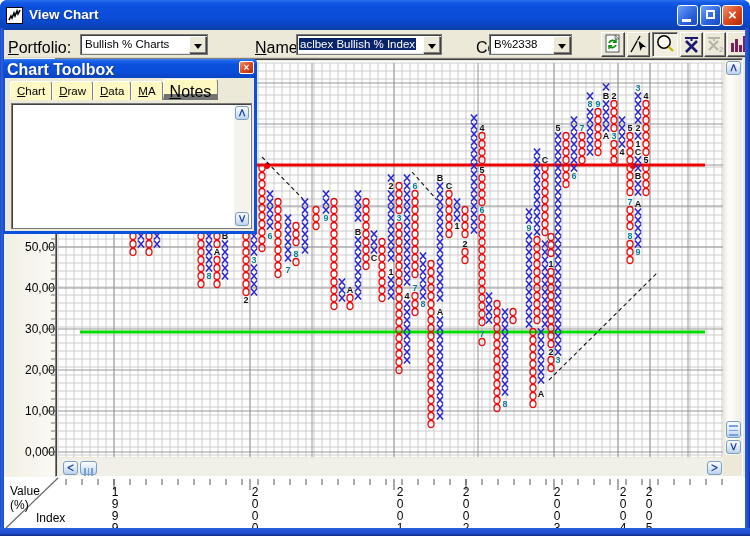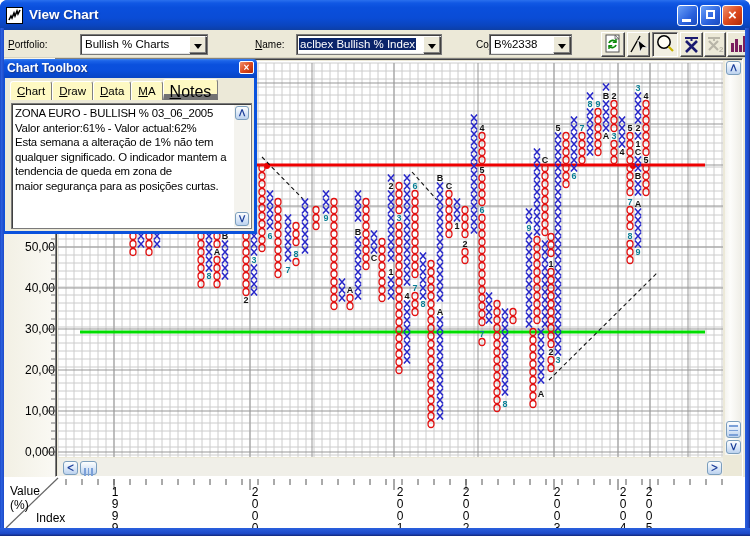--- a/index.html
+++ b/index.html
@@ -9,21 +9,21 @@
 .winborder-r{position:absolute;right:0;top:28px;bottom:0;width:5px;background:linear-gradient(90deg,#2a60de,#1d49c8 70%,#16308d)}
 .winborder-b{position:absolute;left:0;bottom:0;right:0;height:8px;background:linear-gradient(180deg,#2a60de,#1d49c8 70%,#12277a)}
 .titlebar{position:absolute;left:0;top:0;width:750px;height:30px;border-radius:7px 7px 0 0;
  background:linear-gradient(180deg,#2a70ee 0%,#1158e4 10%,#0a4fdc 25%,#0a4cd6 60%,#0a45bf 85%,#0c3fa6 100%)}
 .titlebar .ico{position:absolute;left:6px;top:7px;width:17px;height:17px;background:#fff;border:1px solid #000}
 .titlebar .txt{position:absolute;left:29px;top:7px;color:#fff;font-size:13.5px;font-weight:bold;text-shadow:1px 1px 1px #1a3a8a}
 .tbtn{position:absolute;top:5px;width:21px;height:21px;border-radius:3px;border:1px solid #fff;
  background:linear-gradient(135deg,#6ba1f8,#2a61dd 60%,#1b4cc0);color:#fff;text-align:center;line-height:19px;font-size:12px;font-weight:bold}
 .tbtn.close{background:linear-gradient(135deg,#f0926f,#dd4a1f 50%,#b22b08)}
 .toolbar{position:absolute;left:3px;top:30px;width:744px;height:28px;background:#ece9d8;border-bottom:1px solid #d8d4c0}
-.lbl{position:absolute;top:9px;font-size:10px;color:#000}
+.lbl{position:absolute;top:9px;font-size:16px;color:#000}
 .combo{position:absolute;top:4px;height:21px;background:#fff;border:1px solid #7a7a7a;
  box-shadow:inset 1px 1px 0 #404040,inset -1px -1px 0 #e6e6e6;font-size:11.5px}
 .combo .t{position:absolute;left:4px;top:3px;white-space:nowrap}
 .combo .btn{position:absolute;right:1px;top:1px;bottom:1px;width:17px;background:#ece9d8;
  border:1px solid #fff;border-right-color:#808080;border-bottom-color:#808080;box-shadow:1px 1px 0 #404040}
 .combo .btn:after{content:"";position:absolute;left:4px;top:7px;border:4px solid transparent;border-top:5px solid #000}
 .tbbtn{position:absolute;top:2px;width:24px;height:25px;background:#ece9d8}
 .chartframe{position:absolute;left:55px;top:58px;width:688px;height:419px;background:#ece9d8;
  border:1px solid #808080;border-right-color:#fff;border-bottom-color:#fff;box-shadow:inset 1px 1px 0 #404040}
 .plot{position:absolute;left:58px;top:61px;width:665px;height:396px;background:#fff}
@@ -1019,32 +1019,31 @@
 <div class="year" style="left:110px">1<br>9<br>9<br>9</div>
 <div class="year" style="left:250px">2<br>0<br>0<br>0</div>
 <div class="year" style="left:395px">2<br>0<br>0<br>1</div>
 <div class="year" style="left:461px">2<br>0<br>0<br>2</div>
 <div class="year" style="left:552px">2<br>0<br>0<br>3</div>
 <div class="year" style="left:618px">2<br>0<br>0<br>4</div>
 <div class="year" style="left:644px">2<br>0<br>0<br>5</div>
 
 <div style="position:absolute;left:2px;top:78px;width:255px;height:156px;background:#ece9d8;border:3px solid #0a52dd;border-top:none;border-radius:0 0 2px 2px">
  <div style="position:absolute;left:-3px;top:-19px;width:255px;height:19px;border-radius:4px 4px 0 0;background:linear-gradient(180deg,#3a80f0,#1b63e8 10%,#0a50dd 30%,#0a4fdc 60%,#0845c4 100%);">
-   <span style="position:absolute;left:5px;top:2px;color:#fff;font-weight:bold;font-size:12px;text-shadow:1px 1px 1px #1a3a8a">Chart Toolbox</span>
+   <span style="position:absolute;left:5px;top:2px;color:#fff;font-weight:bold;font-size:16px;text-shadow:1px 1px 1px #1a3a8a">Chart Toolbox</span>
    <span style="position:absolute;right:3px;top:2px;width:15px;height:13px;border-radius:2px;border:1px solid #fff;background:linear-gradient(135deg,#f0926f,#dd4a1f 50%,#b22b08);color:#fff;font-size:10px;font-weight:bold;text-align:center;line-height:12px">×</span>
  </div>
  <div style="position:absolute;left:5px;top:3px;height:21px">
    <span class="tab"><u>C</u>hart</span>
       <span class="tab"><u>D</u>raw</span>
       <span class="tab"><u>D</u>ata</span>
       <span class="tab"><u>M</u>A</span>
       <span class="tab" style="height:21px;margin-top:-2px;border-bottom:6px solid #737373;font-size:16px"><u>N</u>otes</span>
  </div>
  <div style="position:absolute;left:6px;top:25px;width:241px;height:126px;background:#fff;border:1px solid #7a7a7a;box-shadow:inset 1px 1px 0 #404040;overflow:hidden">
-   <div style="position:absolute;left:3px;top:2px;font-size:11.4px;line-height:14.5px;color:#000;white-space:nowrap;letter-spacing:-0.2px">ZONA EURO - BULLISH % 03_06_2005<br>Valor anterior:61% - Valor actual:62%<br>Esta semana a alteração de 1% não tem<br>qualquer significado. O indicador mantem a<br>tendencia de queda em zona de<br>maior segurança para as posições curtas.</div>
    <div style="position:absolute;right:1px;top:1px;bottom:1px;width:16px;background:#f4f3ee"></div>
    <div class="sbtn" style="right:2px;top:2px;width:14px;height:14px;font-size:9px;line-height:13px">ᐱ</div>
    <div class="sbtn" style="right:2px;bottom:2px;width:14px;height:14px;font-size:9px;line-height:13px">ᐯ</div>
  </div>
 </div>
 <div class="winborder-l"></div>
 <div class="winborder-r"></div>
 <div class="winborder-b"></div>
 
 </body></html>

